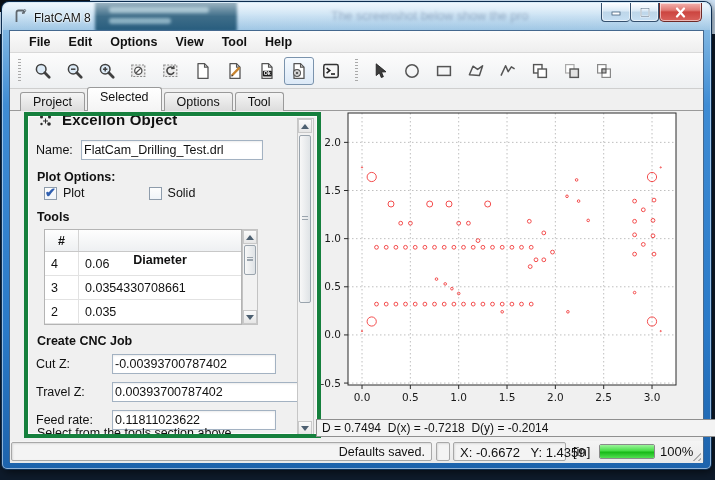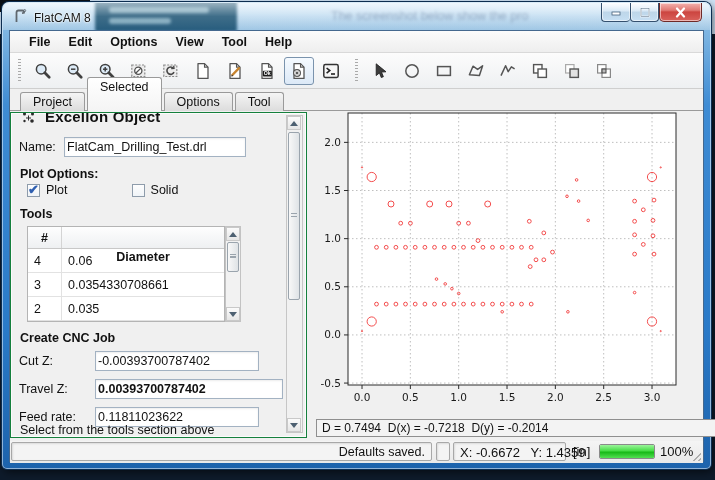--- a/index.html
+++ b/index.html
@@ -53,28 +53,28 @@
   .tbtn { width:30px; height:28px; border:1px solid transparent; background:transparent; display:flex;
     align-items:center; justify-content:center; margin:0 1px; border-radius:3px; }
   .tbtn.active { border-color:#7a93ad; background:linear-gradient(180deg,#f5faff,#dcE9f7); }
 
   
   .tabbar { position:absolute; left:0; top:58px; right:0; height:22px; padding-left:10px; display:flex; align-items:flex-end; }
   .tabbar::after { content:""; position:absolute; left:0; right:0; bottom:0; border-bottom:1px solid #9a9a9a; z-index:0; }
   .tab { position:relative; z-index:1; font-size:12.5px; color:#111; border:1px solid #9a9a9a; border-bottom:none;
     border-radius:3px 3px 0 0; padding:2px 12px 3px; margin-right:2px; height:19px;
     background:linear-gradient(180deg,#f5f5f5,#dcdcdc); }
-  .tab.active { height:34px; background:linear-gradient(180deg,#ffffff,#f4f4f4);
+  .tab.active { height:24px; background:linear-gradient(180deg,#ffffff,#f4f4f4);
     box-shadow:0 1px 0 #f4f4f4; }
 
   
   .main { position:absolute; left:0; top:80px; right:0; height:328px; }
 
-  .left-panel { position:absolute; left:0; top:1px; width:297px; height:326px; background:#f0f0f0;
-    border:1px solid #15803d; box-shadow:inset 0 0 0 1px #fbfbfb; overflow:hidden; }
+  .left-panel { position:absolute; left:14px; top:1px; width:297px; height:326px; background:#f0f0f0;
+    border:4px solid #15803d; box-shadow:inset 0 0 0 1px #fbfbfb; overflow:hidden; }
   .heading-row { position:absolute; left:10px; top:0; height:14px; overflow:hidden; display:flex; gap:8px; width:260px; }
   .heading-text { font-size:15px; font-weight:bold; color:#111; margin-top:-5px; letter-spacing:.2px; }
   .drill-icon { margin-top:-3px; }
   .form-row { position:absolute; left:8px; display:flex; align-items:center; font-size:12.5px; color:#111; }
   .form-row label { display:inline-block; }
   .txt { border:1px solid #a3b2c2; background:#fff; height:20px; font-family:"Liberation Sans",sans-serif;
     font-size:12.5px; padding:1px 2px; color:#111; box-shadow:inset 0 1px 2px rgba(0,0,0,.08); }
   .bold-label { position:absolute; left:9px; font-size:12.5px; font-weight:bold; color:#111; }
   .cb-row { position:absolute; left:16px; top:70px; display:flex; align-items:center; font-size:12.5px; color:#111; }
   .checkbox { width:13px; height:13px; border:1px solid #8e9cab; background:linear-gradient(180deg,#fdfdfd,#f0f4f8);
@@ -380,21 +380,21 @@
         </div>
 
         <div class="bold-label" style="top:218px;">Create CNC Job</div>
 
         <div class="form-row" style="top:238px;">
           <label style="width:76px;">Cut Z:</label>
           <input class="txt" style="width: 164px;" value="-0.00393700787402">
         </div>
         <div class="form-row" style="top:266px;">
           <label style="width:76px;">Travel Z:</label>
-          <input class="txt" style="width: 188px; font-weight: bold;" value="0.00393700787402">
+          <input class="txt" style="width: 188px;" value="0.00393700787402">
         </div>
         <div class="form-row" style="top:294px;">
           <label style="width:76px;">Feed rate:</label>
           <input class="txt" style="width: 164px;" value="0.11811023622">
         </div>
 
         <div class="hint">Select from the tools section above</div>
 
         <div class="panel-scroll">
           <div class="sarrow" style="top:0;">

